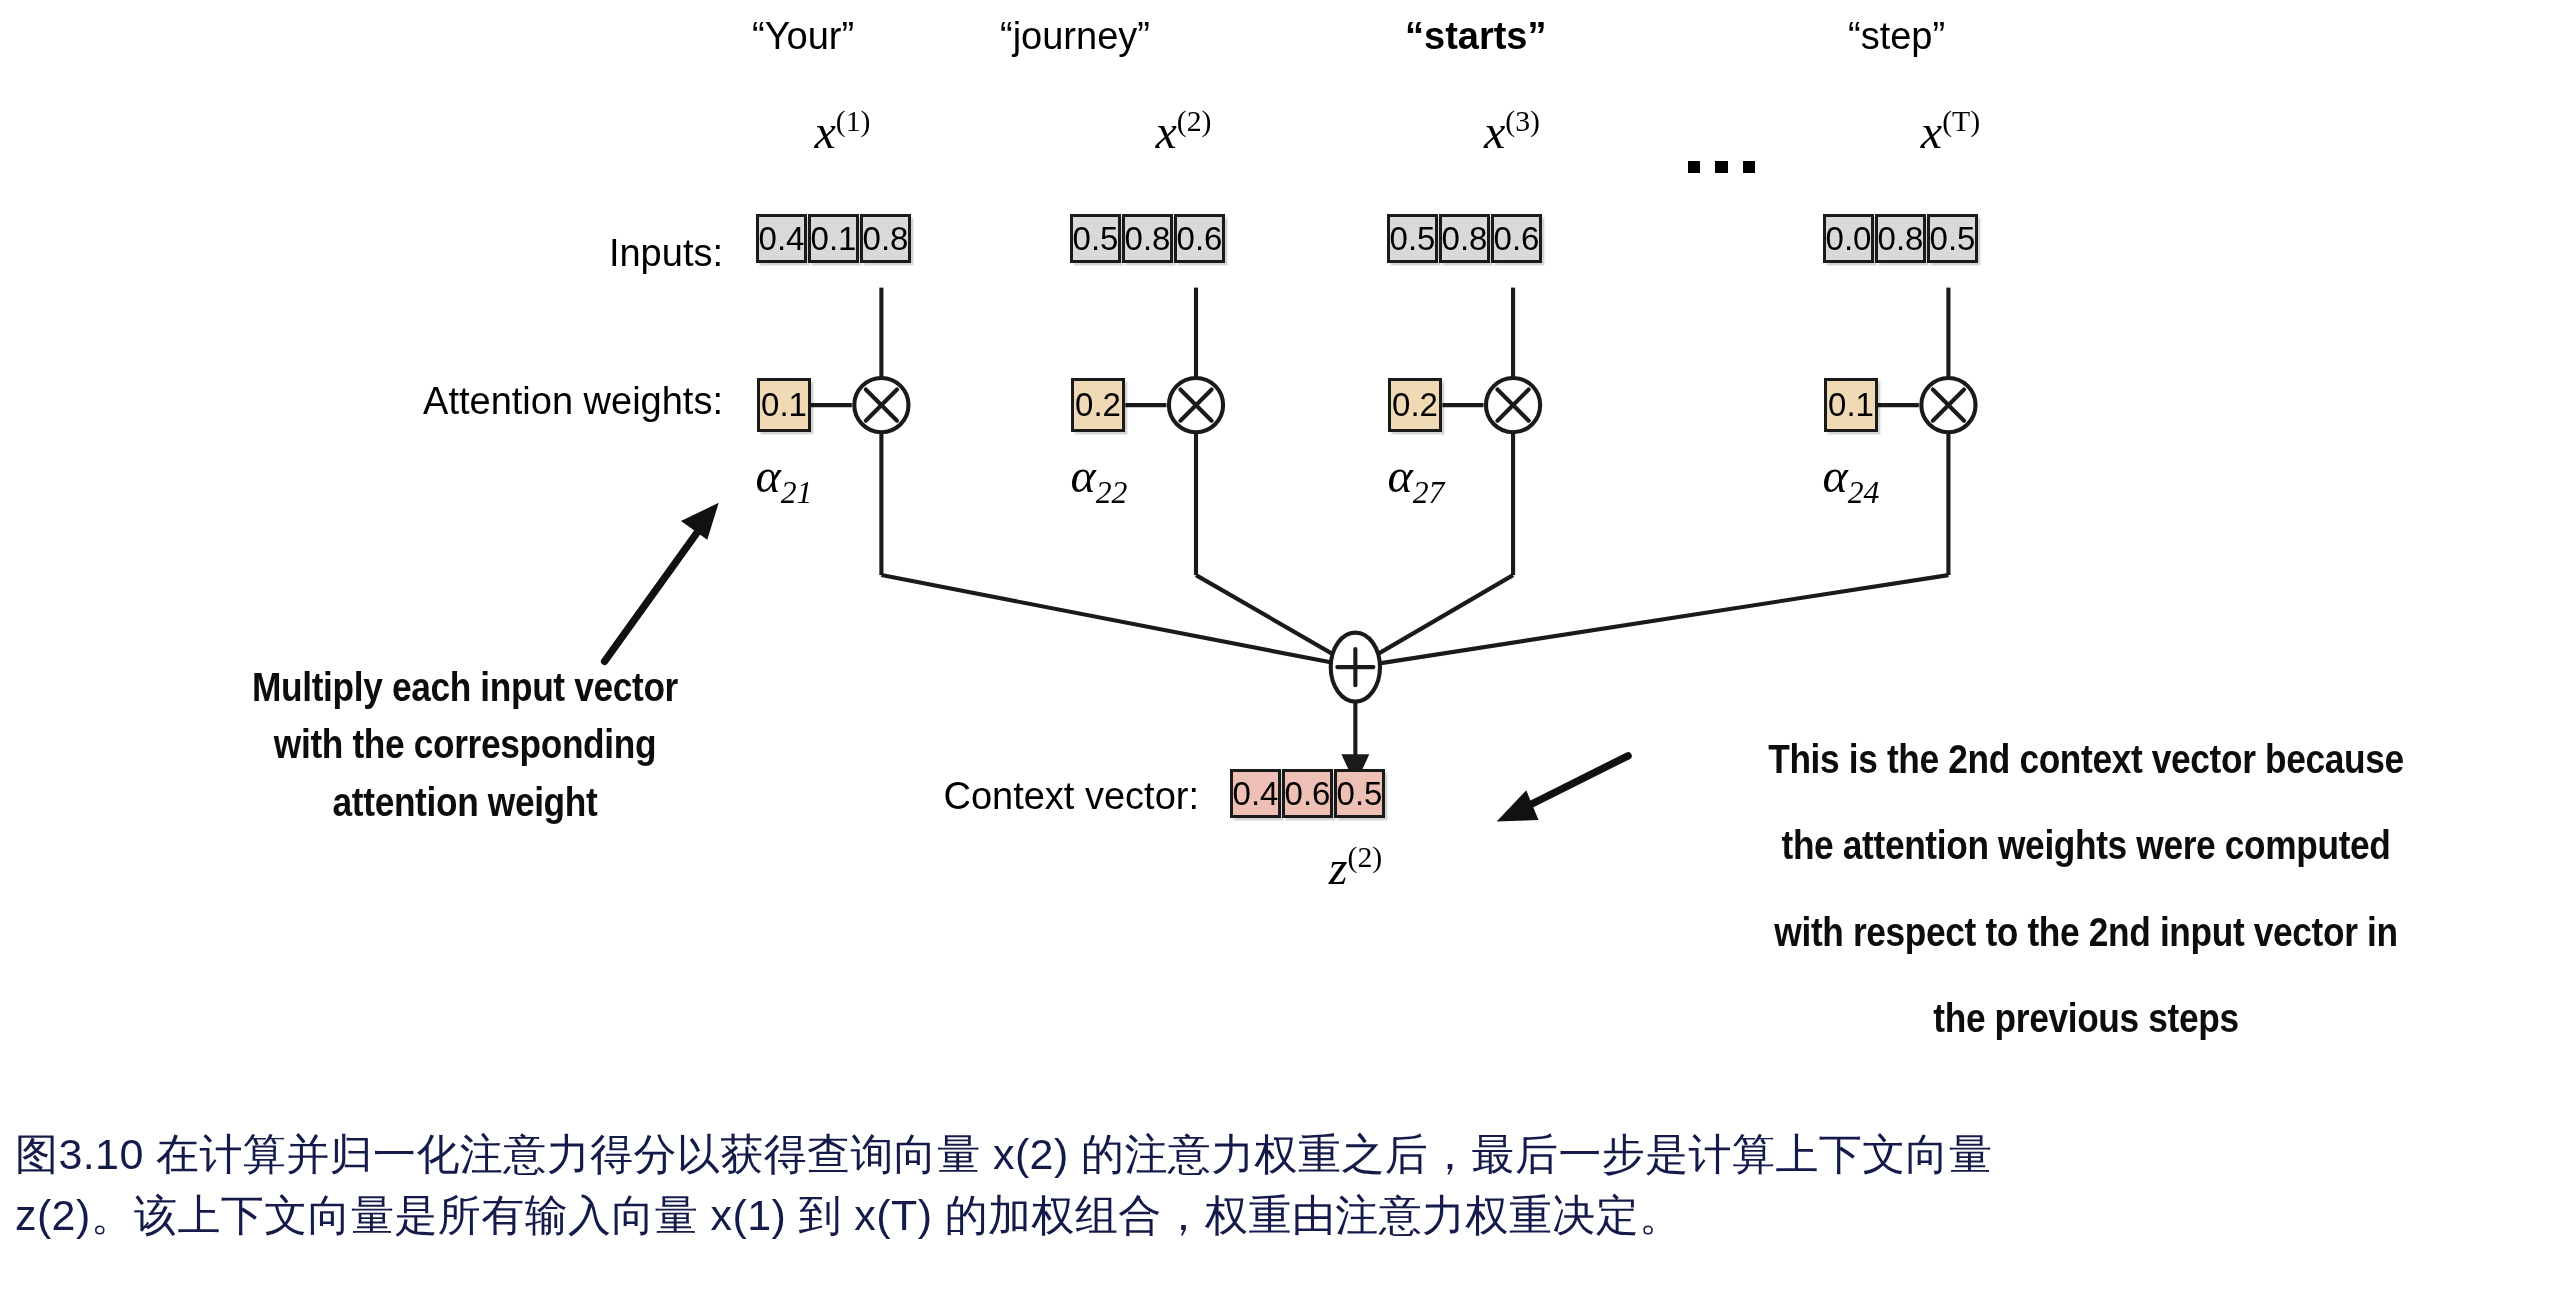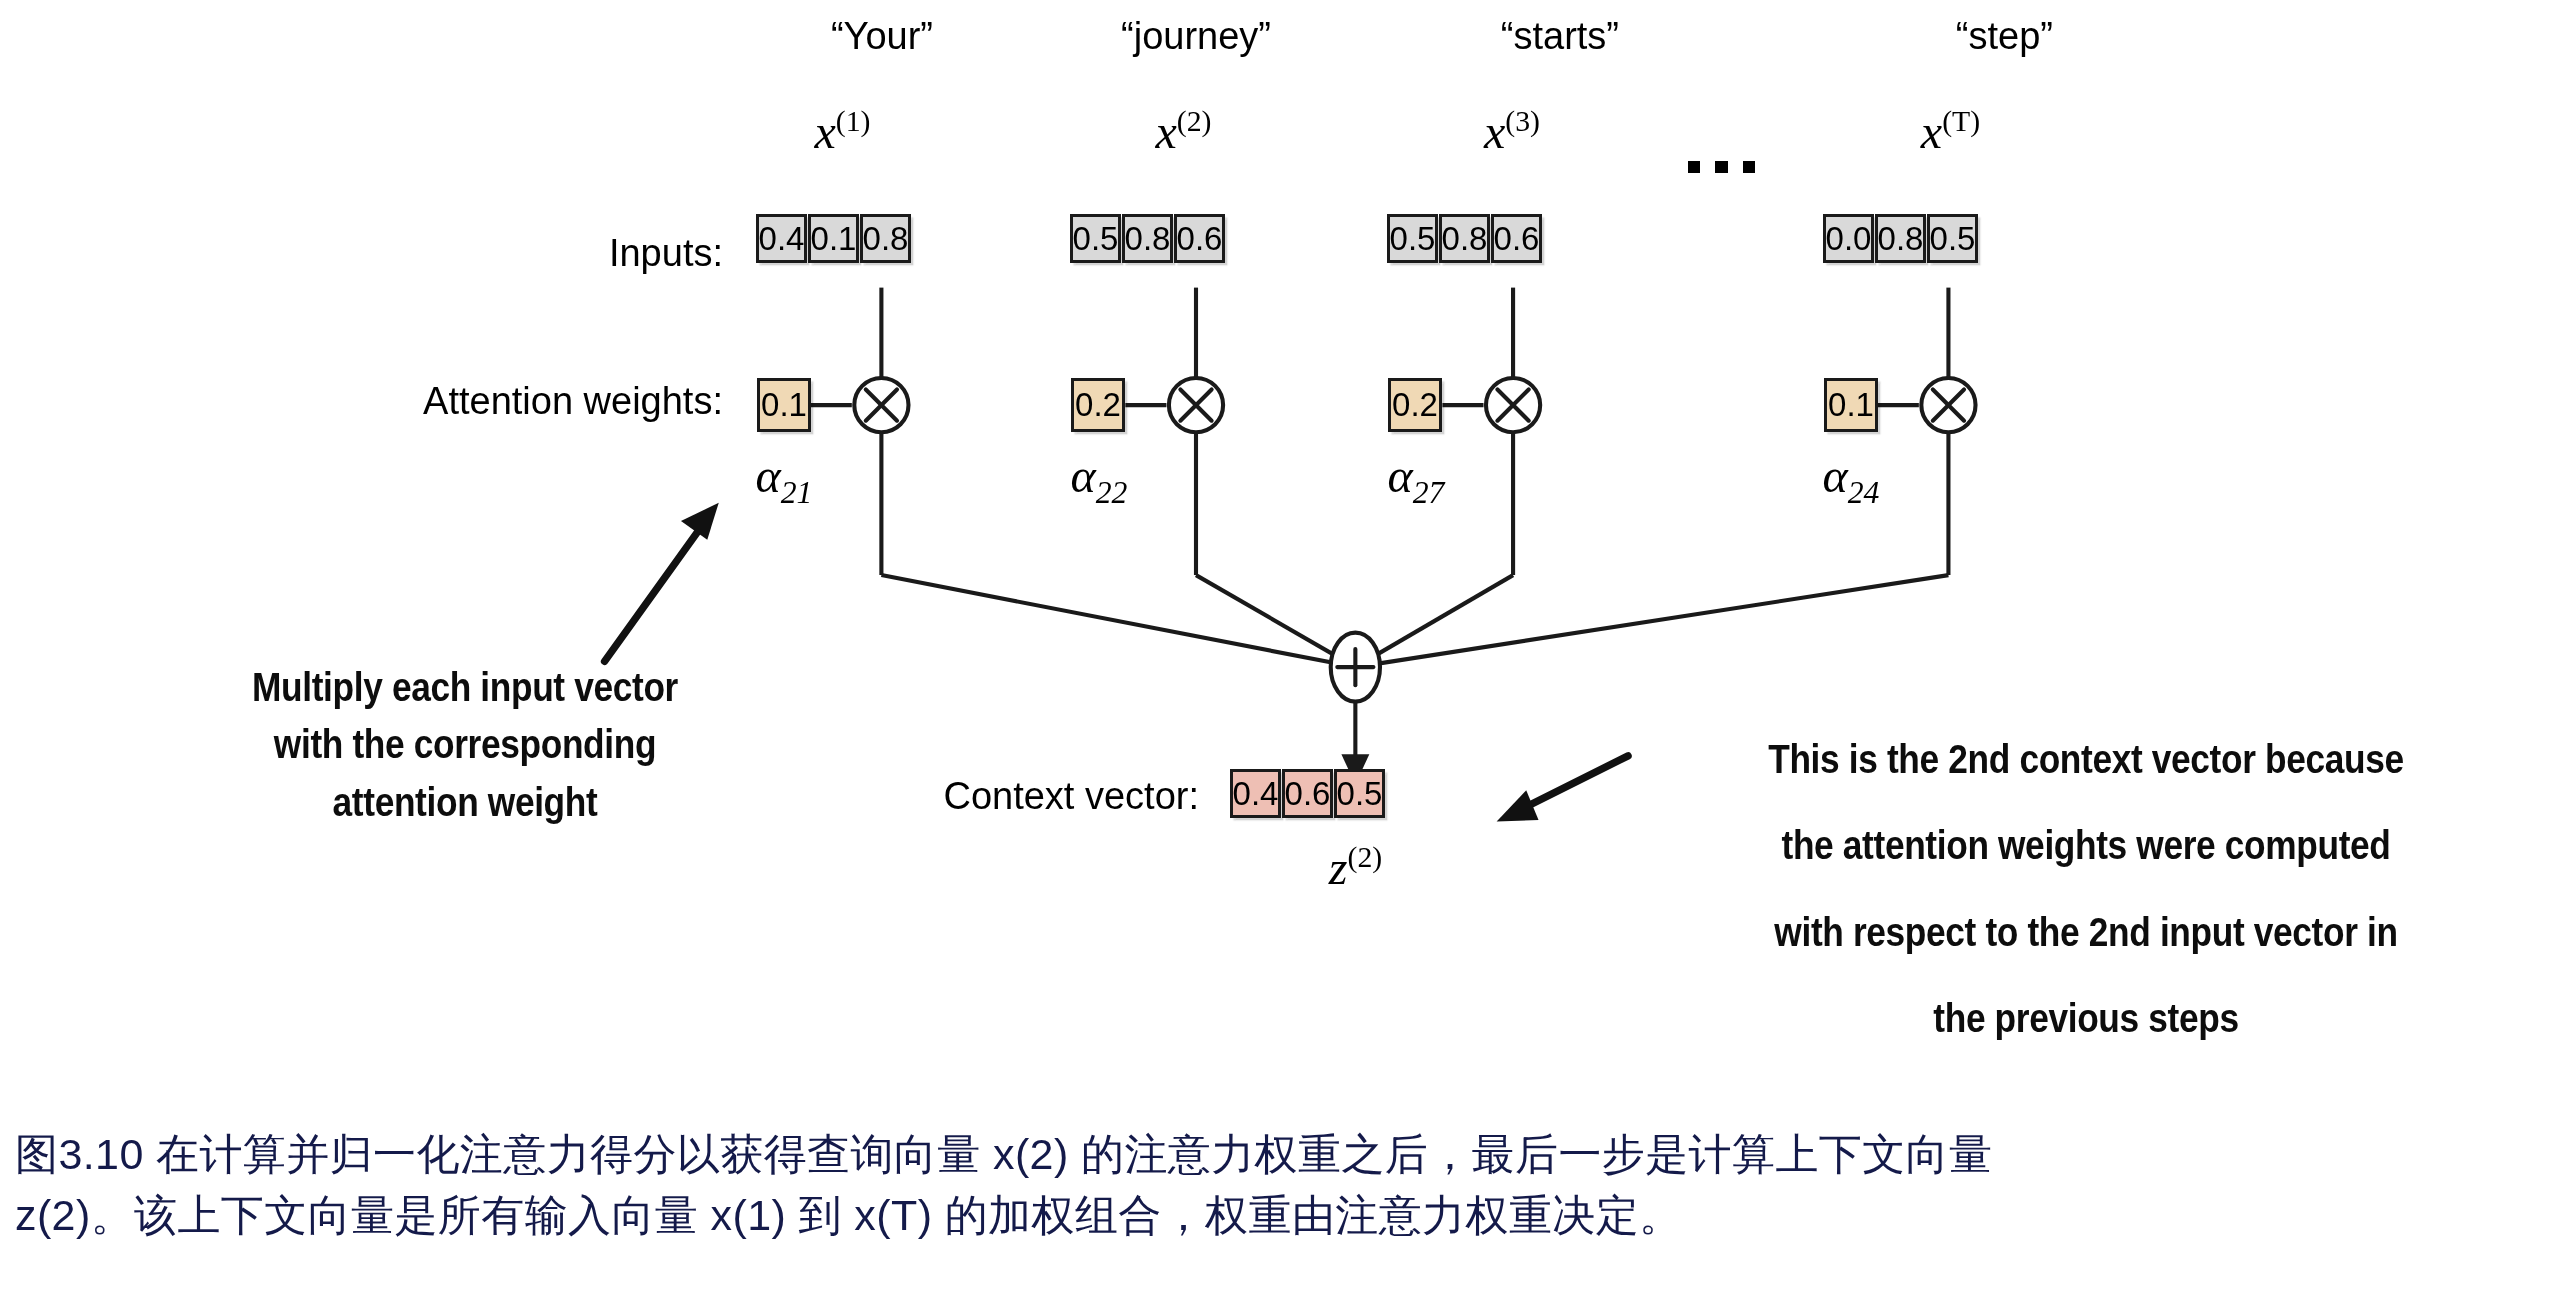--- a/index.html
+++ b/index.html
@@ -19,21 +19,21 @@
     width: 2576px;
     height: 1303px;
   }
   .abs { position: absolute; }
 
   
   .token-label {
     font-family: "Liberation Sans", sans-serif;
     font-size: 38px;
     color: #000;
-    text-align: right;
+    text-align: left;
     white-space: nowrap;
   }
   .var-label {
     font-family: "Liberation Serif", serif;
     font-style: italic;
     font-size: 48px;
     color: #000;
     text-align: center;
     white-space: nowrap;
   }
@@ -191,21 +191,21 @@
     <polygon points="875,612 829,634 861,657" fill="#111"></polygon>
 
     <g stroke="#111" stroke-width="9" stroke-linecap="round">
       <line x1="1982" y1="920" x2="1852" y2="985"></line>
     </g>
     <polygon points="1822,1000 1873,998 1858,962" fill="#111"></polygon>
   </svg>
 
   <div class="abs token-label" style="left:752px; top:15px; width:181px;">“Your”</div>
   <div class="abs token-label" style="left:1000px; top:15px; width:271px;">“journey”</div>
-  <div class="abs token-label" style="left:1405px; top:15px; width:214px;">“starts”</div>
+  <div class="abs token-label" style="left:1405px; top:15px; width:214px;font-weight:bold;">“starts”</div>
   <div class="abs token-label" style="left:1848px; top:15px; width:205px;">“step”</div>
 
   <div class="abs var-label" style="left:752px; top:104px; width:181px;">
     <span>x</span><sup>(1)</sup>
   </div>
   <div class="abs var-label" style="left:1048px; top:104px; width:271px;">
     <span>x</span><sup>(2)</sup>
   </div>
   <div class="abs var-label" style="left:1405px; top:104px; width:214px;">
     <span>x</span><sup>(3)</sup>

